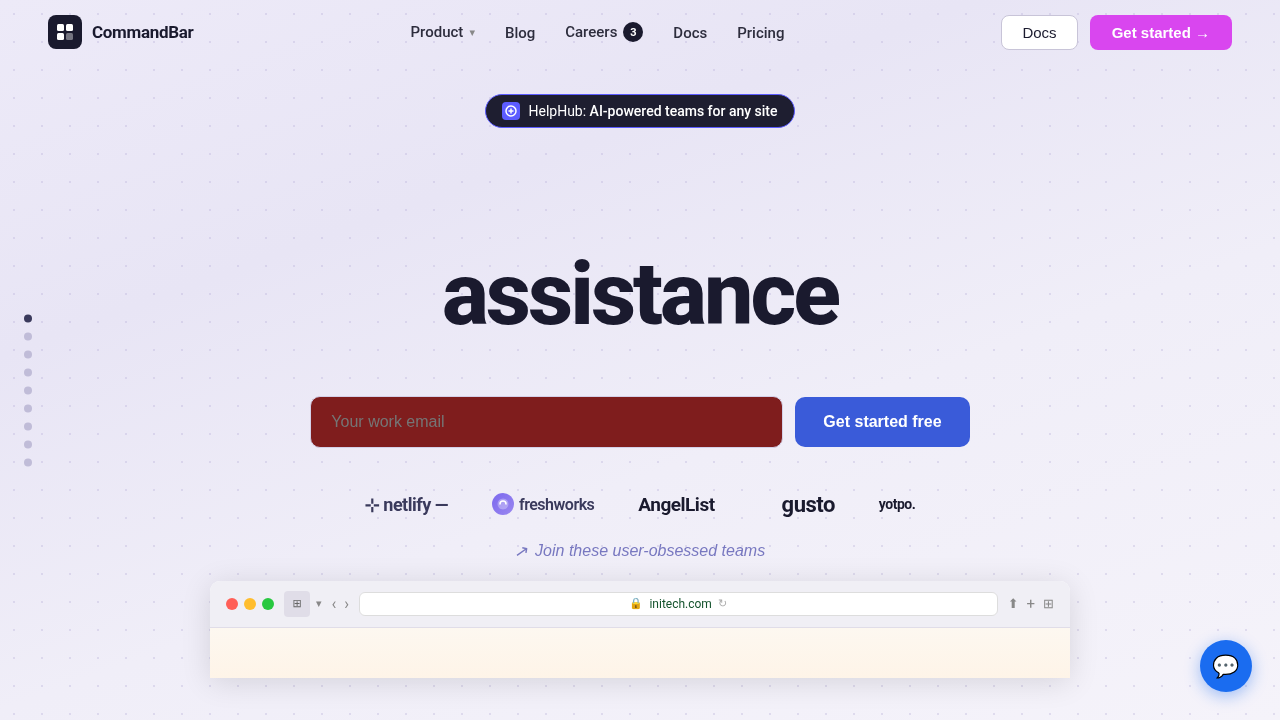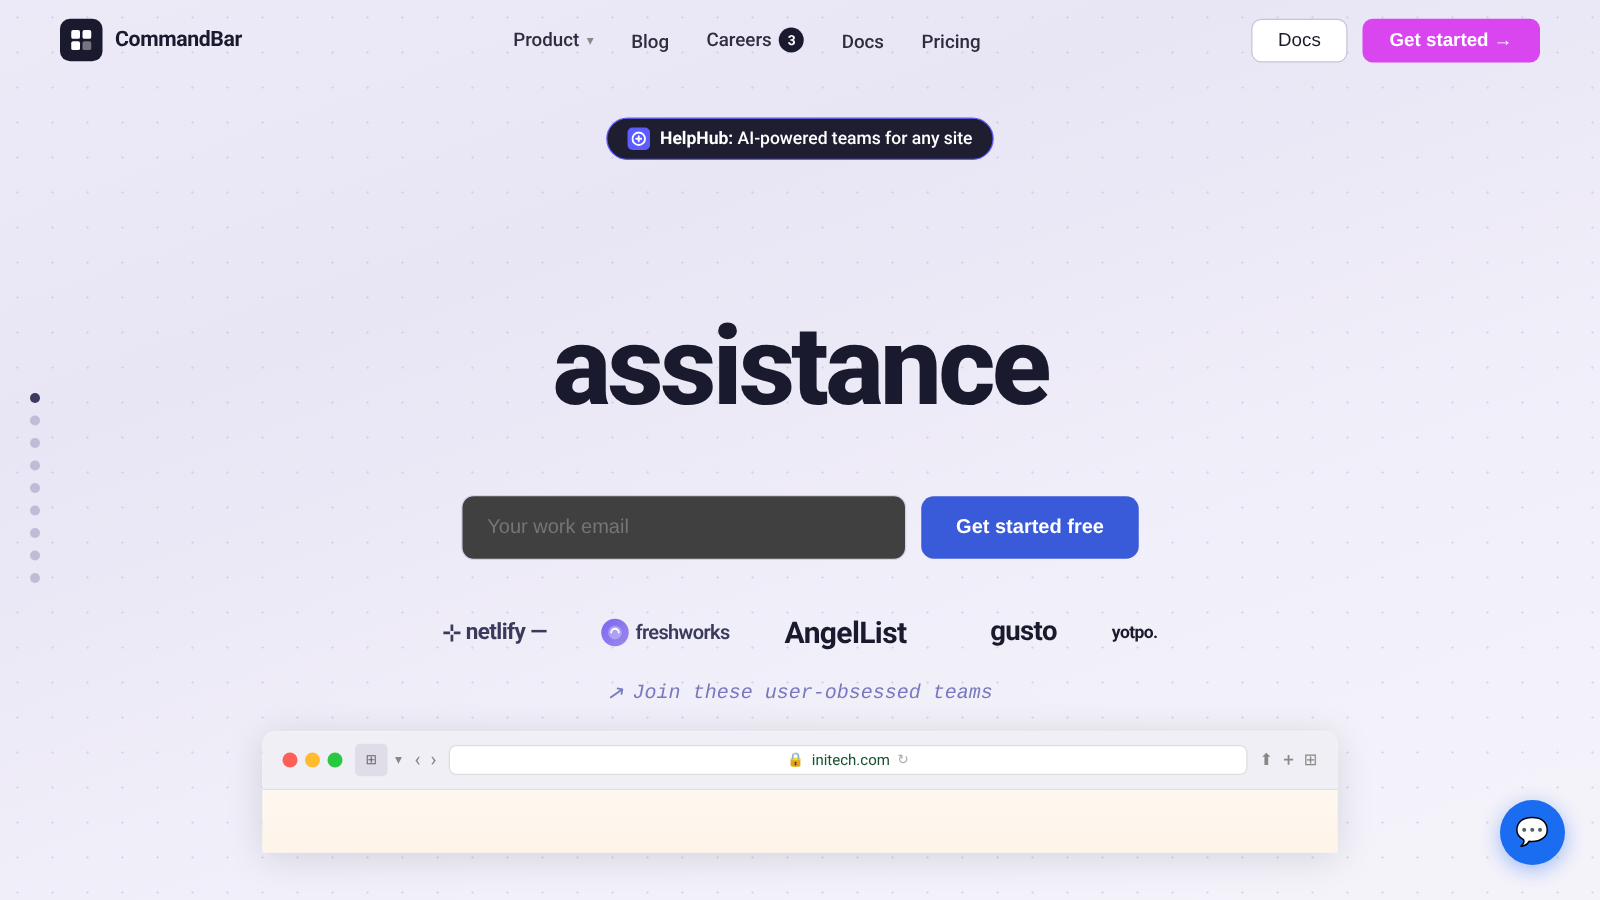--- a/index.html
+++ b/index.html
@@ -172,21 +172,21 @@
       height: 18px;
       background: #5c5cff;
       border-radius: 4px;
       display: flex;
       align-items: center;
       justify-content: center;
       font-size: 11px;
     }
 
     .helphub-badge strong {
-      font-weight: 700;
+      font-weight: 400;
     }
 
     
     .hero-heading {
       font-size: 88px;
       font-weight: 800;
       color: #1a1a2e;
       text-align: center;
       line-height: 1.05;
       letter-spacing: -3px;
@@ -195,27 +195,27 @@
 
     
     .email-form {
       display: flex;
       align-items: center;
       gap: 12px;
       margin-bottom: 44px;
     }
 
     .email-input {
-      width: 356px;
+      width: 473px;
       padding: 16px 20px;
       border: 1.5px solid #d4d0e8;
       border-radius: 10px;
       font-size: 16px;
       color: #9898b0;
-      background: #404040;
+      background: #7f1d1d;
       outline: none;
     }
 
     .btn-get-started-free {
       padding: 16px 28px;
       background: #3a5bd9;
       color: #fff;
       border: none;
       border-radius: 10px;
       font-size: 16px;
@@ -271,21 +271,21 @@
       background: linear-gradient(135deg, #7b68ee, #9b88f0);
       border-radius: 50%;
       display: flex;
       align-items: center;
       justify-content: center;
       font-size: 11px;
       color: white;
     }
 
     .angellist-logo {
-      font-size: 24px;
+      font-size: 19px;
       font-weight: 700;
       color: #1a1a2e;
       letter-spacing: -0.5px;
       align-items: flex-end;
     }
 
     .gusto-logo {
       font-size: 22px;
       font-weight: 700;
       color: #1a1a2e;
@@ -300,21 +300,21 @@
     }
 
     
     .join-text-container {
       position: relative;
       margin-bottom: 20px;
       text-align: center;
     }
 
     .join-text {
-      font-family: Liberation Mono, monospace;
+      font-family: Liberation Sans, sans-serif;
       font-style: italic;
       color: #7878c0;
       font-size: 16px;
       font-weight: 400;
     }
 
     
     .browser-window {
       position: relative;
       z-index: 5;

